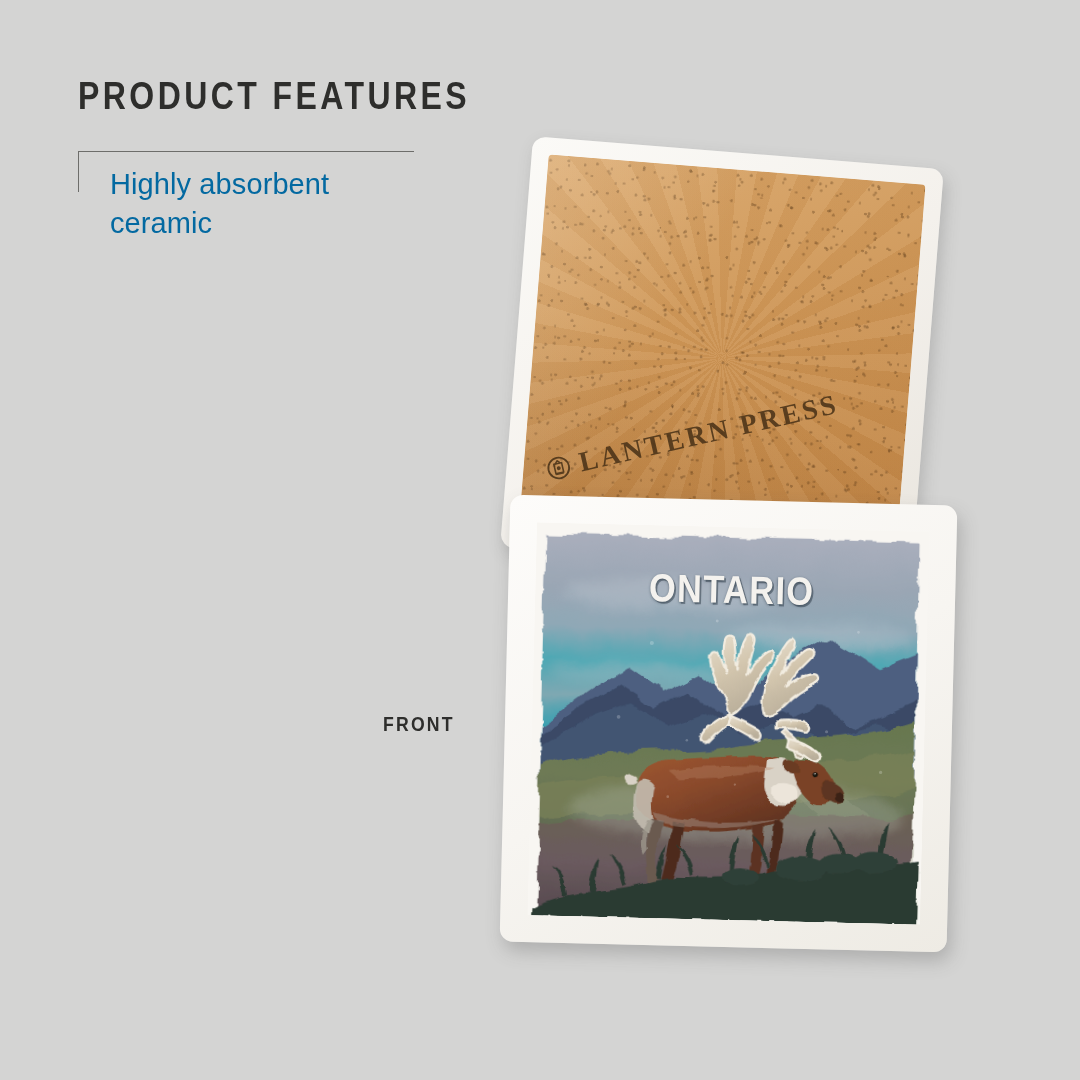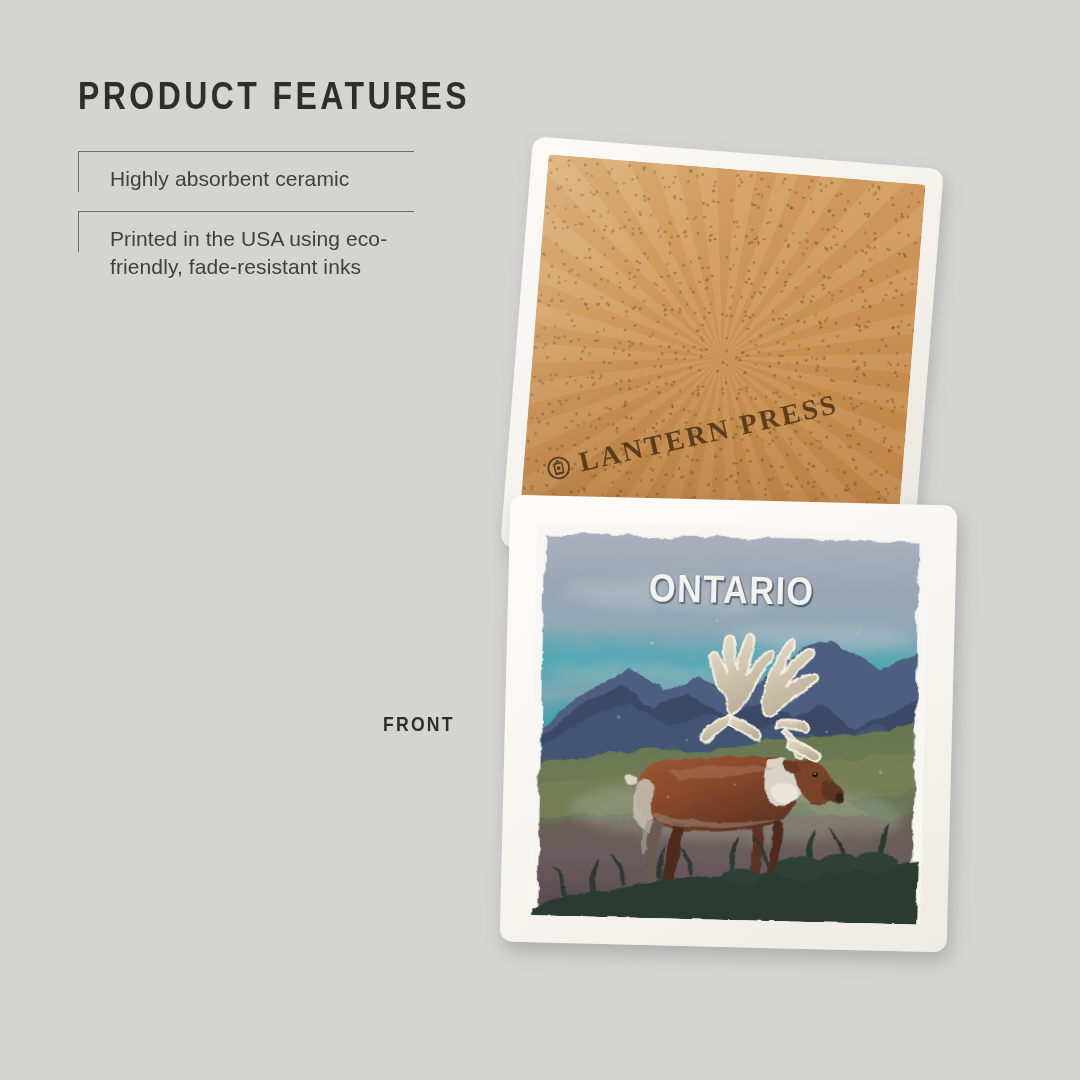--- a/index.html
+++ b/index.html
@@ -73,23 +73,23 @@
     left: 0;
     top: 0;
     width: 1px;
     height: 41px;
     background: #6d6d6a;
   }
 
   .feature-text {
     font-family: "Liberation Sans", sans-serif;
     font-weight: 400;
-    font-size: 21px;
+    font-size: 29px;
     line-height: 1.33;
-    color: #404040;
+    color: #0369a1;
     letter-spacing: 0.1px;
   }
 
   
   .view-label {
     position: absolute;
     font-family: "Liberation Sans", sans-serif;
     font-weight: 700;
     font-size: 21px;
     letter-spacing: 2.6px;
@@ -252,23 +252,20 @@
 
 <div id="stage">
 
   <section class="features-panel">
     <h1 class="panel-title">PRODUCT FEATURES</h1>
 
     <ul class="feature-list">
       <li class="feature-item">
         <span class="feature-text">Highly absorbent ceramic</span>
       </li>
-      <li class="feature-item">
-        <span class="feature-text">Printed in the USA using eco-friendly, fade-resistant inks</span>
-      </li>
     </ul>
   </section>
 
   <div class="view-label" id="label-back">BACK</div>
   <div class="view-label" id="label-front">FRONT</div>
 
   <div class="coaster" id="coaster-back">
     <div class="cork">
       <div class="cork-speckle"></div>
       <div class="cork-shade"></div>

